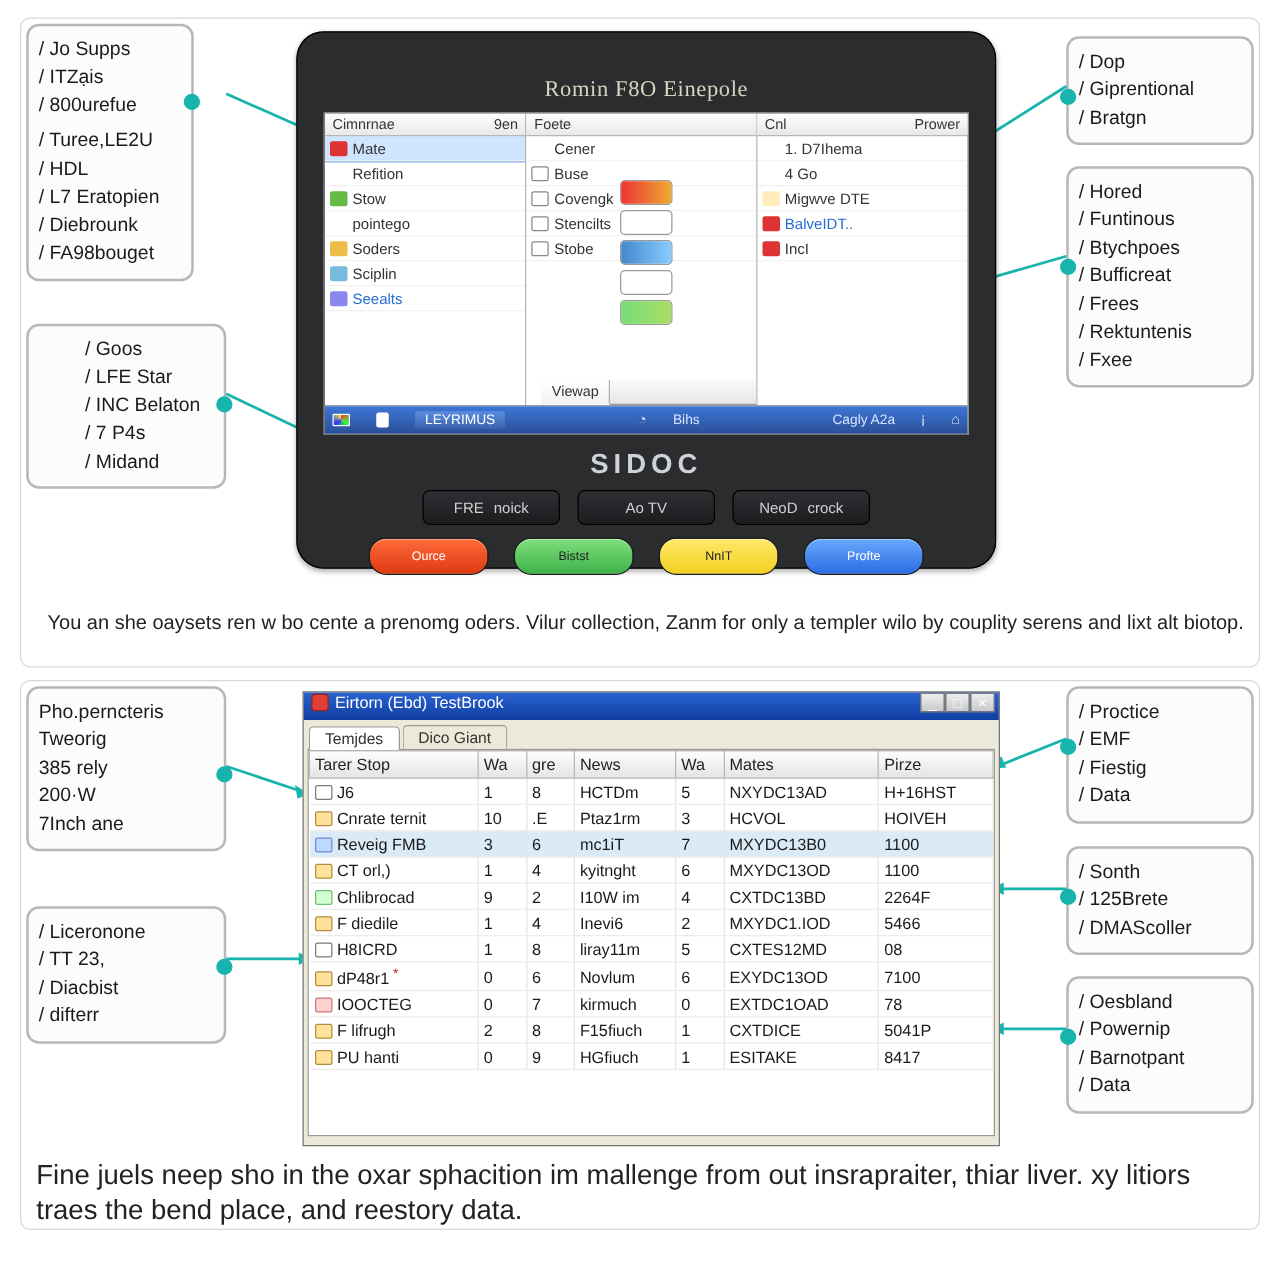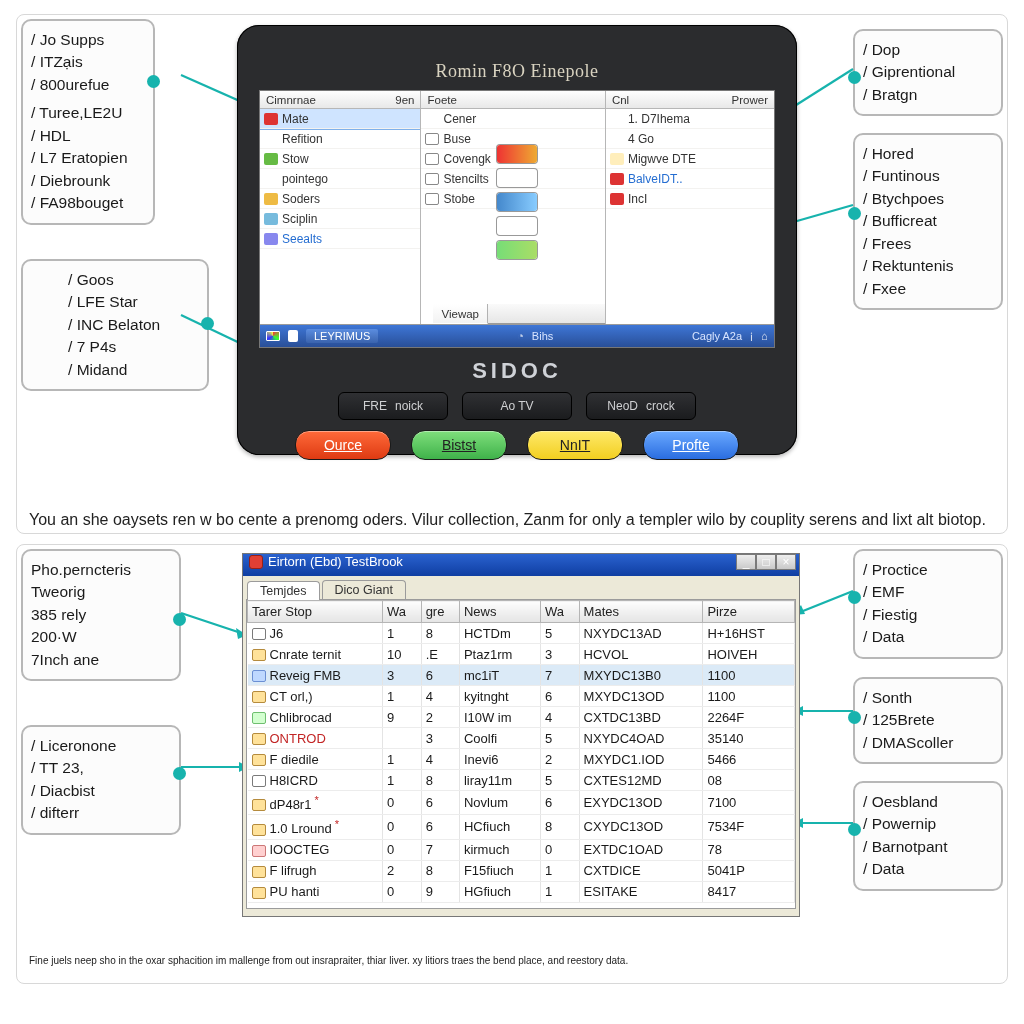--- a/index.html
+++ b/index.html
@@ -86,21 +86,21 @@
   .iconbar {
     position:absolute; left: calc(50% - 70px); top: 120px;
     width: 140px; display:flex; flex-direction:column; gap:6px; align-items:center; pointer-events:none;
   }
   .iconbar .iw { width: 40px; height: 18px; border-radius:3px; background:#fff; box-shadow: 0 0 0 1px #999; }
   .taskbar {
     height: 22px; background: linear-gradient(#3e76d6,#294f98);
     display:flex; align-items:center; justify-content:space-between;
     color:#fff; font-size: 11.5px; padding: 0 6px;
   }
-  .tb-left, .tb-mid, .tb-right { display:flex; align-items:center; gap:8px; }
+  .tb-left, .tb-mid, .tb-right { display:flex; align-items:center; gap:21px; }
   .flag { width:14px; height:10px; background:conic-gradient(from 0deg,#f33,#3f3,#33f,#ff3); border:1px solid #fff; border-radius:1px; }
   .tb-chip { background:linear-gradient(#5b8de0,#3a63ad); padding:1px 8px; border-radius:2px; font-size:11px; }
   .tb-info { font-size:11px; color:#d7e4ff;}
   .logo-strip {
     margin-top: 10px; text-align:center; color:#9aa0a8;
     font-family: "Segoe UI", Arial, sans-serif;
     letter-spacing: 2px;
   }
   .logo-top { font-size: 12px; font-weight: bold; letter-spacing: 3px;}
   .logo-bottom { font-size: 22px; font-weight: bold; letter-spacing: 4px; color:#cfd2d7;}
@@ -109,31 +109,30 @@
     background: linear-gradient(#2f3033,#1b1c1e);
     border: 1px solid #000; border-radius: 6px;
     color:#cfd0d2; font-size:12px; padding:6px 14px;
     display:flex; align-items:center; gap:8px; min-width:110px; justify-content:center;
   }
   .hb span { white-space:nowrap; }
   .color-buttons { margin-top: 10px; display:flex; justify-content:center; gap:20px; }
   .cb {
     width: 96px; height: 30px; border-radius: 14px;
     border:1px solid #1a1a1a; color:#222;
-    font-size: 14px; display:flex; align-items:center; justify-content:center;
+    font-size: 10px; display:flex; align-items:center; justify-content:center;
     box-shadow: inset 0 1px 0 rgba(255,255,255,.4);
-    text-decoration: underline;
   }
   .cb.red    { background: linear-gradient(#ff6a3a,#de3a12); color:#fff; }
   .cb.green  { background: linear-gradient(#7fdf7c,#3fb24a); }
   .cb.yellow { background: linear-gradient(#ffe96a,#f2cf20); }
   .cb.blue   { background: linear-gradient(#6aa9ff,#2a6de0); color:#fff; }
 
   .caption-text {
-    position:absolute; left:12px; right:12px; bottom:2px; font-size:16px; line-height:1.3; color:#222;
+    position:absolute; left:12px; right:12px; bottom:23px; font-size:16px; line-height:1.3; color:#222;text-align:right;
   }
 
   
   .win {
     position:absolute; left: 225px; top: 8px;
     width: 558px; height: 364px;
     background:#ece9d8;
     border: 1px solid #777;
     font-size: 12.5px;
   }
@@ -169,21 +168,21 @@
   table.grid tr:nth-child(3) td { background:#dbeaf7; } 
   .cell-ico { display:inline-block; width:14px; height:12px; border:1px solid #b58b3d; background:#ffe29a; border-radius:2px; margin-right:4px; vertical-align:middle; }
   .cell-ico.img { background:#bed8ff; border-color:#6b8fd3; }
   .cell-ico.aud { background:#d3ffd0; border-color:#6fbf70; }
   .cell-ico.bin { background:#ffd0d0; border-color:#c77; }
   .cell-ico.doc { background:#fff; border-color:#7a7a7a; }
   .redtxt { color:#c22525; }
   sup.ast { color:#c22525; font-size:11px; }
 
   .caption-text2 {
-    position:absolute; left:12px; right:12px; bottom:16px; font-size:10px; line-height:1.3; color:#222;
+    position:absolute; left:12px; right:12px; bottom:0; font-size:22px; line-height:1.3; color:#222;
   }
 </style>
 </head>
 <body>
 
 <div class="page">
 
   <div class="section section-top">
 
     <div class="callout" style="left:4px; top:4px; width:134px;">
@@ -196,21 +195,21 @@
       <div class="ln">HDL</div>
       <div class="ln">L7 Eratopien</div>
       <div class="ln">Diebrounk</div>
       <div class="ln">FA98bouget</div>
     </div>
     <svg class="leader" style="left:160px; top:54px; width:120px; height:60px;">
       <line x1="4" y1="6" x2="108" y2="52"></line>
         <polygon points="108,52 98,44 100,55"></polygon>
     </svg>
 
-    <div class="callout" style="left:4px; top:244px; width:188px;padding-left:45px;">
+    <div class="callout" style="left:4px; top:244px; width:160px;padding-left:45px;">
       <div class="dot" style="right:-7px; top:56px;"></div>
       <div class="ln">Goos</div>
       <div class="ln">LFE Star</div>
       <div class="ln">INC Belaton</div>
       <div class="ln">7 P4s</div>
       <div class="ln">Midand</div>
     </div>
     <svg class="leader" style="left:160px; top:290px; width:140px; height:80px;">
       <line x1="4" y1="10" x2="130" y2="70"></line>
         <polygon points="130,70 119,63 122,74"></polygon>
@@ -527,29 +526,20 @@
               <tr>
                 <td><span class="cell-ico aud"></span><span>Chlibrocad</span></td>
                 <td>9</td>
                 <td>2</td>
                 <td>I10W im</td>
                 <td>4</td>
                 <td>CXTDC13BD</td>
                 <td>2264F</td>
               </tr>
               <tr>
-                <td><span class="cell-ico "></span><span class="redtxt">ONTROD</span></td>
-                <td></td>
-                <td>3</td>
-                <td>Coolfi</td>
-                <td>5</td>
-                <td>NXYDC4OAD</td>
-                <td>35140</td>
-              </tr>
-              <tr>
                 <td><span class="cell-ico "></span><span>F diedile</span></td>
                 <td>1</td>
                 <td>4</td>
                 <td>Inevi6</td>
                 <td>2</td>
                 <td>MXYDC1.IOD</td>
                 <td>5466</td>
               </tr>
               <tr>
                 <td><span class="cell-ico doc"></span><span>H8ICRD</span></td>
@@ -563,29 +553,20 @@
               <tr>
                 <td><span class="cell-ico "></span><span>dP48r1</span><sup class="ast"> *</sup></td>
                 <td>0</td>
                 <td>6</td>
                 <td>Novlum</td>
                 <td>6</td>
                 <td>EXYDC13OD</td>
                 <td>7100</td>
               </tr>
               <tr>
-                <td><span class="cell-ico "></span><span>1.0 Lround</span><sup class="ast"> *</sup></td>
-                <td>0</td>
-                <td>6</td>
-                <td>HCfiuch</td>
-                <td>8</td>
-                <td>CXYDC13OD</td>
-                <td>7534F</td>
-              </tr>
-              <tr>
                 <td><span class="cell-ico bin"></span><span>IOOCTEG</span></td>
                 <td>0</td>
                 <td>7</td>
                 <td>kirmuch</td>
                 <td>0</td>
                 <td>EXTDC1OAD</td>
                 <td>78</td>
               </tr>
               <tr>
                 <td><span class="cell-ico "></span><span>F lifrugh</span></td>

